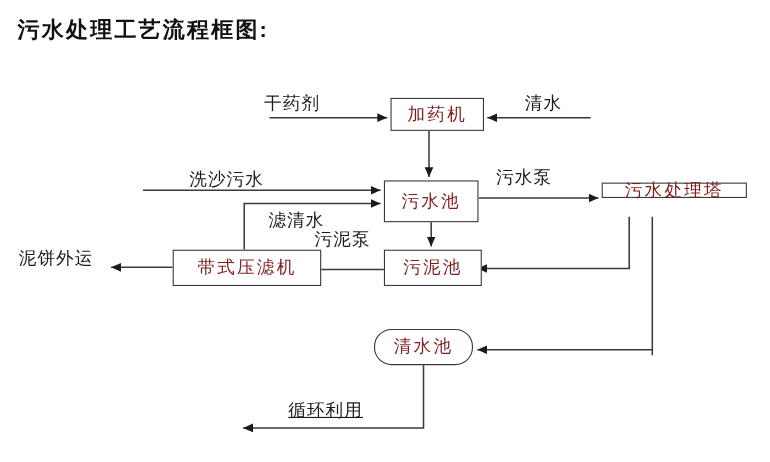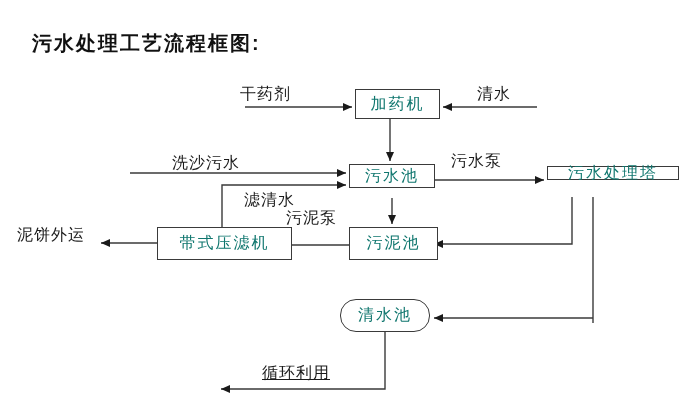--- a/index.html
+++ b/index.html
@@ -13,21 +13,21 @@
     width: 700px;
     height: 420px;
     background: #ffffff;
     overflow: hidden;
     color: #1a1a1a;
   }
   .title {
     position: absolute;
     left: 16px;
     top: 14px;
-    margin: 16px;
+    margin: 0;
     font-size: 20px;
     font-weight: bold;
     letter-spacing: 2px;
     color: #111111;
     white-space: nowrap;
   }
   .canvas {
     position: absolute;
     inset: 0;
   }
@@ -42,33 +42,33 @@
     position: absolute;
     box-sizing: border-box;
     border: 1.5px solid #3a3a3a;
     background: #ffffff;
     display: flex;
     align-items: center;
     justify-content: center;
     font-size: 16px;
     letter-spacing: 2px;
     white-space: nowrap;
-    color: #0f766e;
+    color: #7f1d1d;
   }
   .flabel {
     position: absolute;
     font-size: 16px;
     letter-spacing: 1px;
     white-space: nowrap;
     color: #1a1a1a;
     background: transparent;
   }
   
   .n-dosing   { left: 355px; top: 89px;  width: 85px;  height: 30px; }
-  .n-sewage   { left: 349px; top: 164px; width: 86px;  height: 24px; }
+  .n-sewage   { left: 349px; top: 164px; width: 86px;  height: 38px; }
   .n-tower    { left: 547px; top: 166px; width: 132px; height: 14px; }
   .n-sludge   { left: 349px; top: 227px; width: 89px;  height: 33px; }
   .n-press    { left: 157px; top: 227px; width: 135px; height: 33px; }
   .n-clean    { left: 340px; top: 299px; width: 90px;  height: 33px; border-radius: 16px; }
   
   .l-drychem  { left: 240px; top: 84px; }
   .l-cleanin  { left: 477px; top: 84px; }
   .l-sandwash { left: 172px; top: 153px; }
   .l-sewpump  { left: 451px; top: 151px; }
   .l-filtered { left: 244px; top: 190px; }

